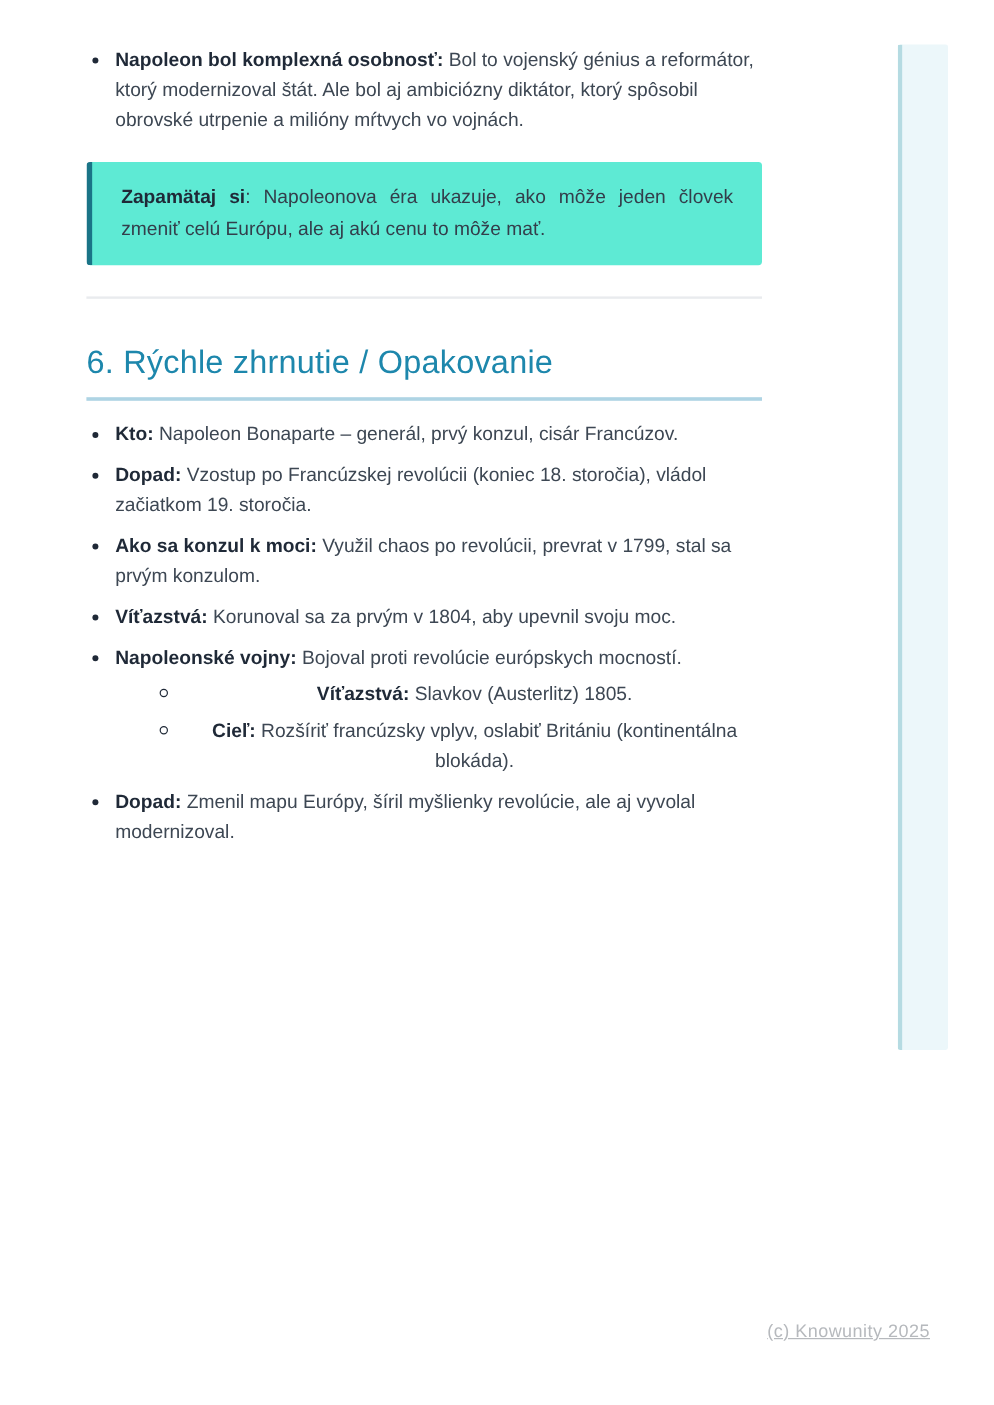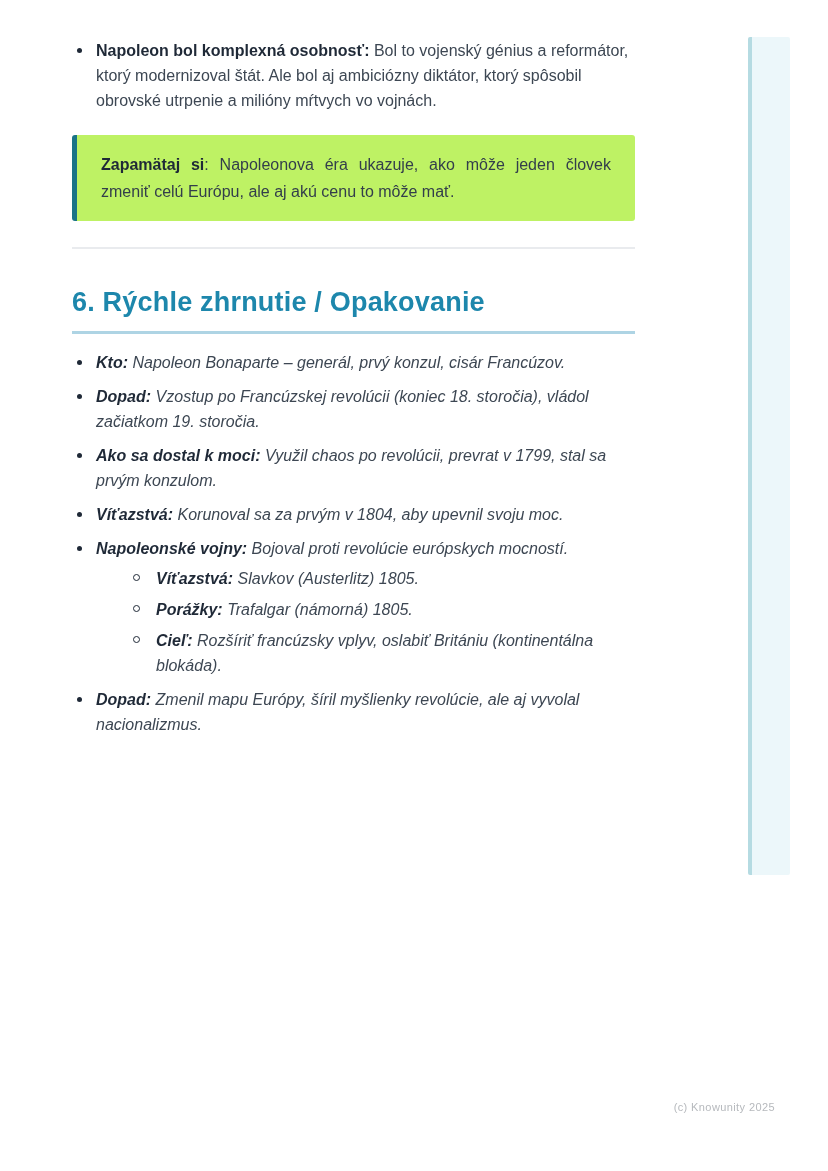--- a/index.html
+++ b/index.html
@@ -43,79 +43,81 @@
     left: 5px;
     top: 10px;
     width: 5px;
     height: 5px;
     background: #1f2937;
     border-radius: 50%;
   }
   .b { font-weight: 700; color: #1f2937; }
   .callout {
     margin-top: 22px;
-    background: #bef264;
+    background: #5eead4;
     border-left: 5px solid #1a7487;
     border-radius: 3px;
     padding: 16px 24px;
   }
   .callout p {
     margin: 0;
     font-size: 16px;
     line-height: 27px;
     text-align: justify;
     color: #333e4b;
   }
   .divider {
     border: none;
     border-top: 2px solid #e9ebee;
     margin: 26px 0 0 0;
   }
   .section-title {
     margin: 38px 0 0 0;
     font-size: 27px;
     line-height: 30px;
-    font-weight: 700;
+    font-weight: 400;
     color: #1d87ac;
     padding-bottom: 14px;
     border-bottom: 3px solid #aed4e4;
     letter-spacing: 0.2px;
   }
-  .bullets.main { margin-top: 16px; font-style: italic; }
+  .bullets.main { margin-top: 16px; }
   .sub {
     list-style: none;
     margin: 5px 0 6px 34px;
     padding: 0;
   }
   .sub > li {
     position: relative;
     padding-left: 26px;
     font-size: 16px;
     line-height: 25px;
     margin-bottom: 6px;
+    text-align: center;
   }
   .sub > li:last-child { margin-bottom: 0; }
   .sub > li::before {
     content: "";
     position: absolute;
     left: 3px;
     top: 8px;
     width: 5px;
     height: 5px;
     background: transparent;
     border: 1.5px solid #1f2937;
     border-radius: 50%;
   }
   .footer {
     position: absolute;
     top: 1101px;
     right: 53px;
-    font-size: 11px;
+    font-size: 15px;
     letter-spacing: 0.4px;
     color: #b6b9bd;
+    text-decoration: underline;
   }
 </style>
 </head>
 <body>
 
 <div class="page">
 
   <div class="side-strip"></div>
 
   <div class="content">
@@ -128,29 +130,28 @@
       <p><span class="b">Zapamätaj si</span><span>: Napoleonova éra ukazuje, ako môže jeden človek zmeniť celú Európu, ale aj akú cenu to môže mať.</span></p>
     </div>
 
     <hr class="divider">
 
     <h2 class="section-title">6. Rýchle zhrnutie / Opakovanie</h2>
 
     <ul class="bullets main">
       <li><span class="b">Kto:</span><span> Napoleon Bonaparte – generál, prvý konzul, cisár Francúzov.</span></li>
       <li><span class="b">Dopad:</span><span> Vzostup po Francúzskej revolúcii (koniec 18. storočia), vládol začiatkom 19. storočia.</span></li>
-      <li><span class="b">Ako sa dostal k moci:</span><span> Využil chaos po revolúcii, prevrat v 1799, stal sa prvým konzulom.</span></li>
+      <li><span class="b">Ako sa konzul k moci:</span><span> Využil chaos po revolúcii, prevrat v 1799, stal sa prvým konzulom.</span></li>
       <li><span class="b">Víťazstvá:</span><span> Korunoval sa za prvým v 1804, aby upevnil svoju moc.</span></li>
       <li><span class="b">Napoleonské vojny:</span><span> Bojoval proti revolúcie európskych mocností.</span>
         <ul class="sub">
           <li><span class="b">Víťazstvá:</span><span> Slavkov (Austerlitz) 1805.</span></li>
-          <li><span class="b">Porážky:</span><span> Trafalgar (námorná) 1805.</span></li>
           <li><span class="b">Cieľ:</span><span> Rozšíriť francúzsky vplyv, oslabiť Britániu (kontinentálna blokáda).</span></li>
         </ul>
       </li>
-      <li><span class="b">Dopad:</span><span> Zmenil mapu Európy, šíril myšlienky revolúcie, ale aj vyvolal nacionalizmus.</span></li>
+      <li><span class="b">Dopad:</span><span> Zmenil mapu Európy, šíril myšlienky revolúcie, ale aj vyvolal modernizoval.</span></li>
     </ul>
 
   </div>
 
   <div class="footer">(c) Knowunity 2025</div>
 
 </div>
 
 </body></html>

